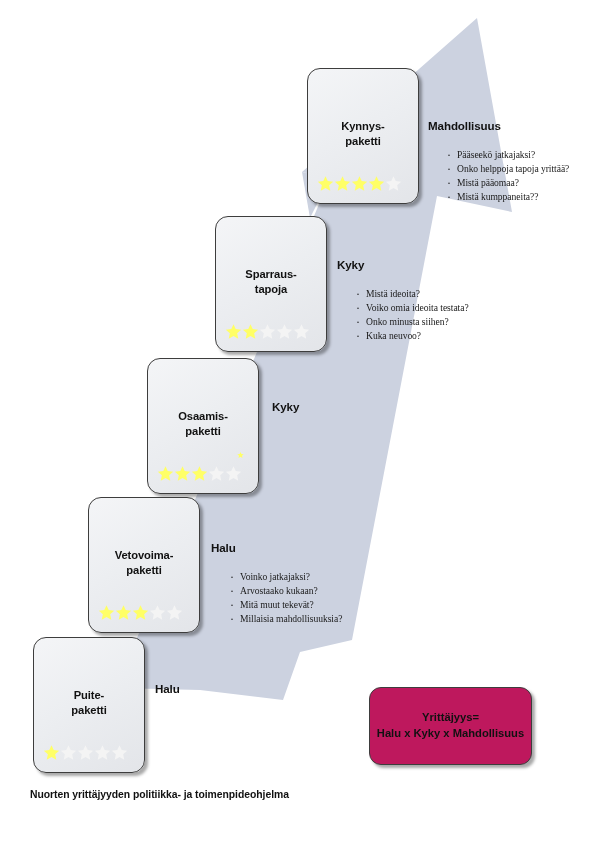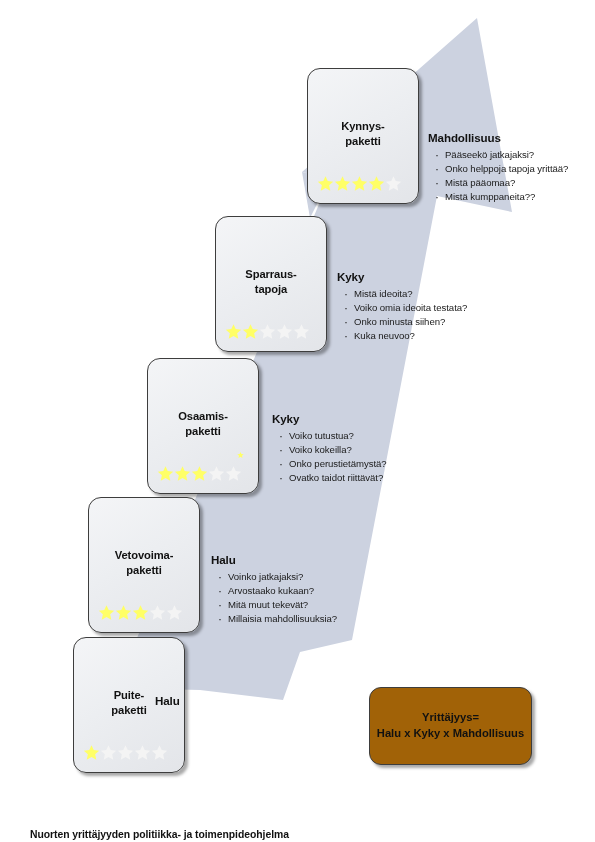--- a/index.html
+++ b/index.html
@@ -84,27 +84,28 @@
 
   
   .block {
     position: absolute;
     z-index: 4;
   }
   .block-head {
     font-size: 11.6px;
     font-weight: bold;
     color: #111111;
-    margin: 12px 0 3px 0;
+    margin: 0 0 3px 0;
     letter-spacing: -0.1px;
   }
   .block-list {
-    margin: 4px;
+    margin: 16px;
     padding: 0;
     list-style: none;
+    font-family: Liberation Serif, serif;
   }
   .block-list li {
     font-size: 9.6px;
     line-height: 1.46;
     color: #1a1a1a;
     padding-left: 13px;
     position: relative;
     white-space: nowrap;
     letter-spacing: -0.05px;
   }
@@ -119,21 +120,21 @@
 
   
   .formula-box {
     position: absolute;
     left: 369px;
     top: 687px;
     width: 163px;
     height: 78px;
     border: 1.3px solid #3d3d3d;
     border-radius: 12px;
-    background: #a16207;
+    background: #be185d;
     box-shadow: 3px 3px 3px rgba(0,0,0,0.34);
     display: flex;
     align-items: center;
     justify-content: center;
     z-index: 3;
   }
   .formula-text {
     text-align: center;
     font-size: 11.2px;
     font-weight: bold;
@@ -145,21 +146,20 @@
   
   .caption {
     position: absolute;
     left: 30px;
     top: 789px;
     font-size: 10.4px;
     font-weight: bold;
     color: #111111;
     letter-spacing: -0.05px;
     z-index: 5;
-    margin-top: 40px;
   }
 </style>
 </head>
 <body>
 
 <div id="stage">
 
   <svg class="arrow-layer" viewBox="0 0 595 842" xmlns="http://www.w3.org/2000/svg">
     <polygon points="477,18 512,212 437,196 352,640 300,652 283,700 200,690 116,688 330,178 302,172" fill="#ccd2e0"></polygon>
     <polygon points="302,172 330,178 310,218" fill="#ccd2e0"></polygon>
@@ -249,21 +249,21 @@
         </svg>
       <svg class="star" viewBox="0 0 20 20">
           <polygon points="10,1.4 12.6,7.2 19,7.9 14.3,12.2 15.6,18.5 10,15.3 4.4,18.5 5.7,12.2 1,7.9 7.4,7.2" fill="#f4f4f4"></polygon>
         </svg>
       <svg class="star" viewBox="0 0 20 20">
           <polygon points="10,1.4 12.6,7.2 19,7.9 14.3,12.2 15.6,18.5 10,15.3 4.4,18.5 5.7,12.2 1,7.9 7.4,7.2" fill="#f4f4f4"></polygon>
         </svg>
     </div>
   </div>
 
-  <div class="card" style="left:33px; top:637px;margin-left:40px;">
+  <div class="card" style="left:33px; top:637px;">
     <div class="card-title">Puite-
 paketti</div>
     <div class="stars">
       <svg class="star" viewBox="0 0 20 20">
           <polygon points="10,1.4 12.6,7.2 19,7.9 14.3,12.2 15.6,18.5 10,15.3 4.4,18.5 5.7,12.2 1,7.9 7.4,7.2" fill="#ffff66"></polygon>
         </svg>
       <svg class="star" viewBox="0 0 20 20">
           <polygon points="10,1.4 12.6,7.2 19,7.9 14.3,12.2 15.6,18.5 10,15.3 4.4,18.5 5.7,12.2 1,7.9 7.4,7.2" fill="#f4f4f4"></polygon>
         </svg>
       <svg class="star" viewBox="0 0 20 20">
@@ -293,26 +293,20 @@
     <ul class="block-list">
       <li>Mistä ideoita?</li>
       <li>Voiko omia ideoita testata?</li>
       <li>Onko minusta siihen?</li>
       <li>Kuka neuvoo?</li>
     </ul>
   </div>
 
   <div class="block" style="left:272px; top:400px;">
     <div class="block-head">Kyky</div>
-    <ul class="block-list">
-      <li>Voiko tutustua?</li>
-      <li>Voiko kokeilla?</li>
-      <li>Onko perustietämystä?</li>
-      <li>Ovatko taidot riittävät?</li>
-    </ul>
   </div>
 
   <div class="block" style="left:211px; top:541px;">
     <div class="block-head">Halu</div>
     <ul class="block-list">
       <li>Voinko jatkajaksi?</li>
       <li>Arvostaako kukaan?</li>
       <li>Mitä muut tekevät?</li>
       <li>Millaisia mahdollisuuksia?</li>
     </ul>

